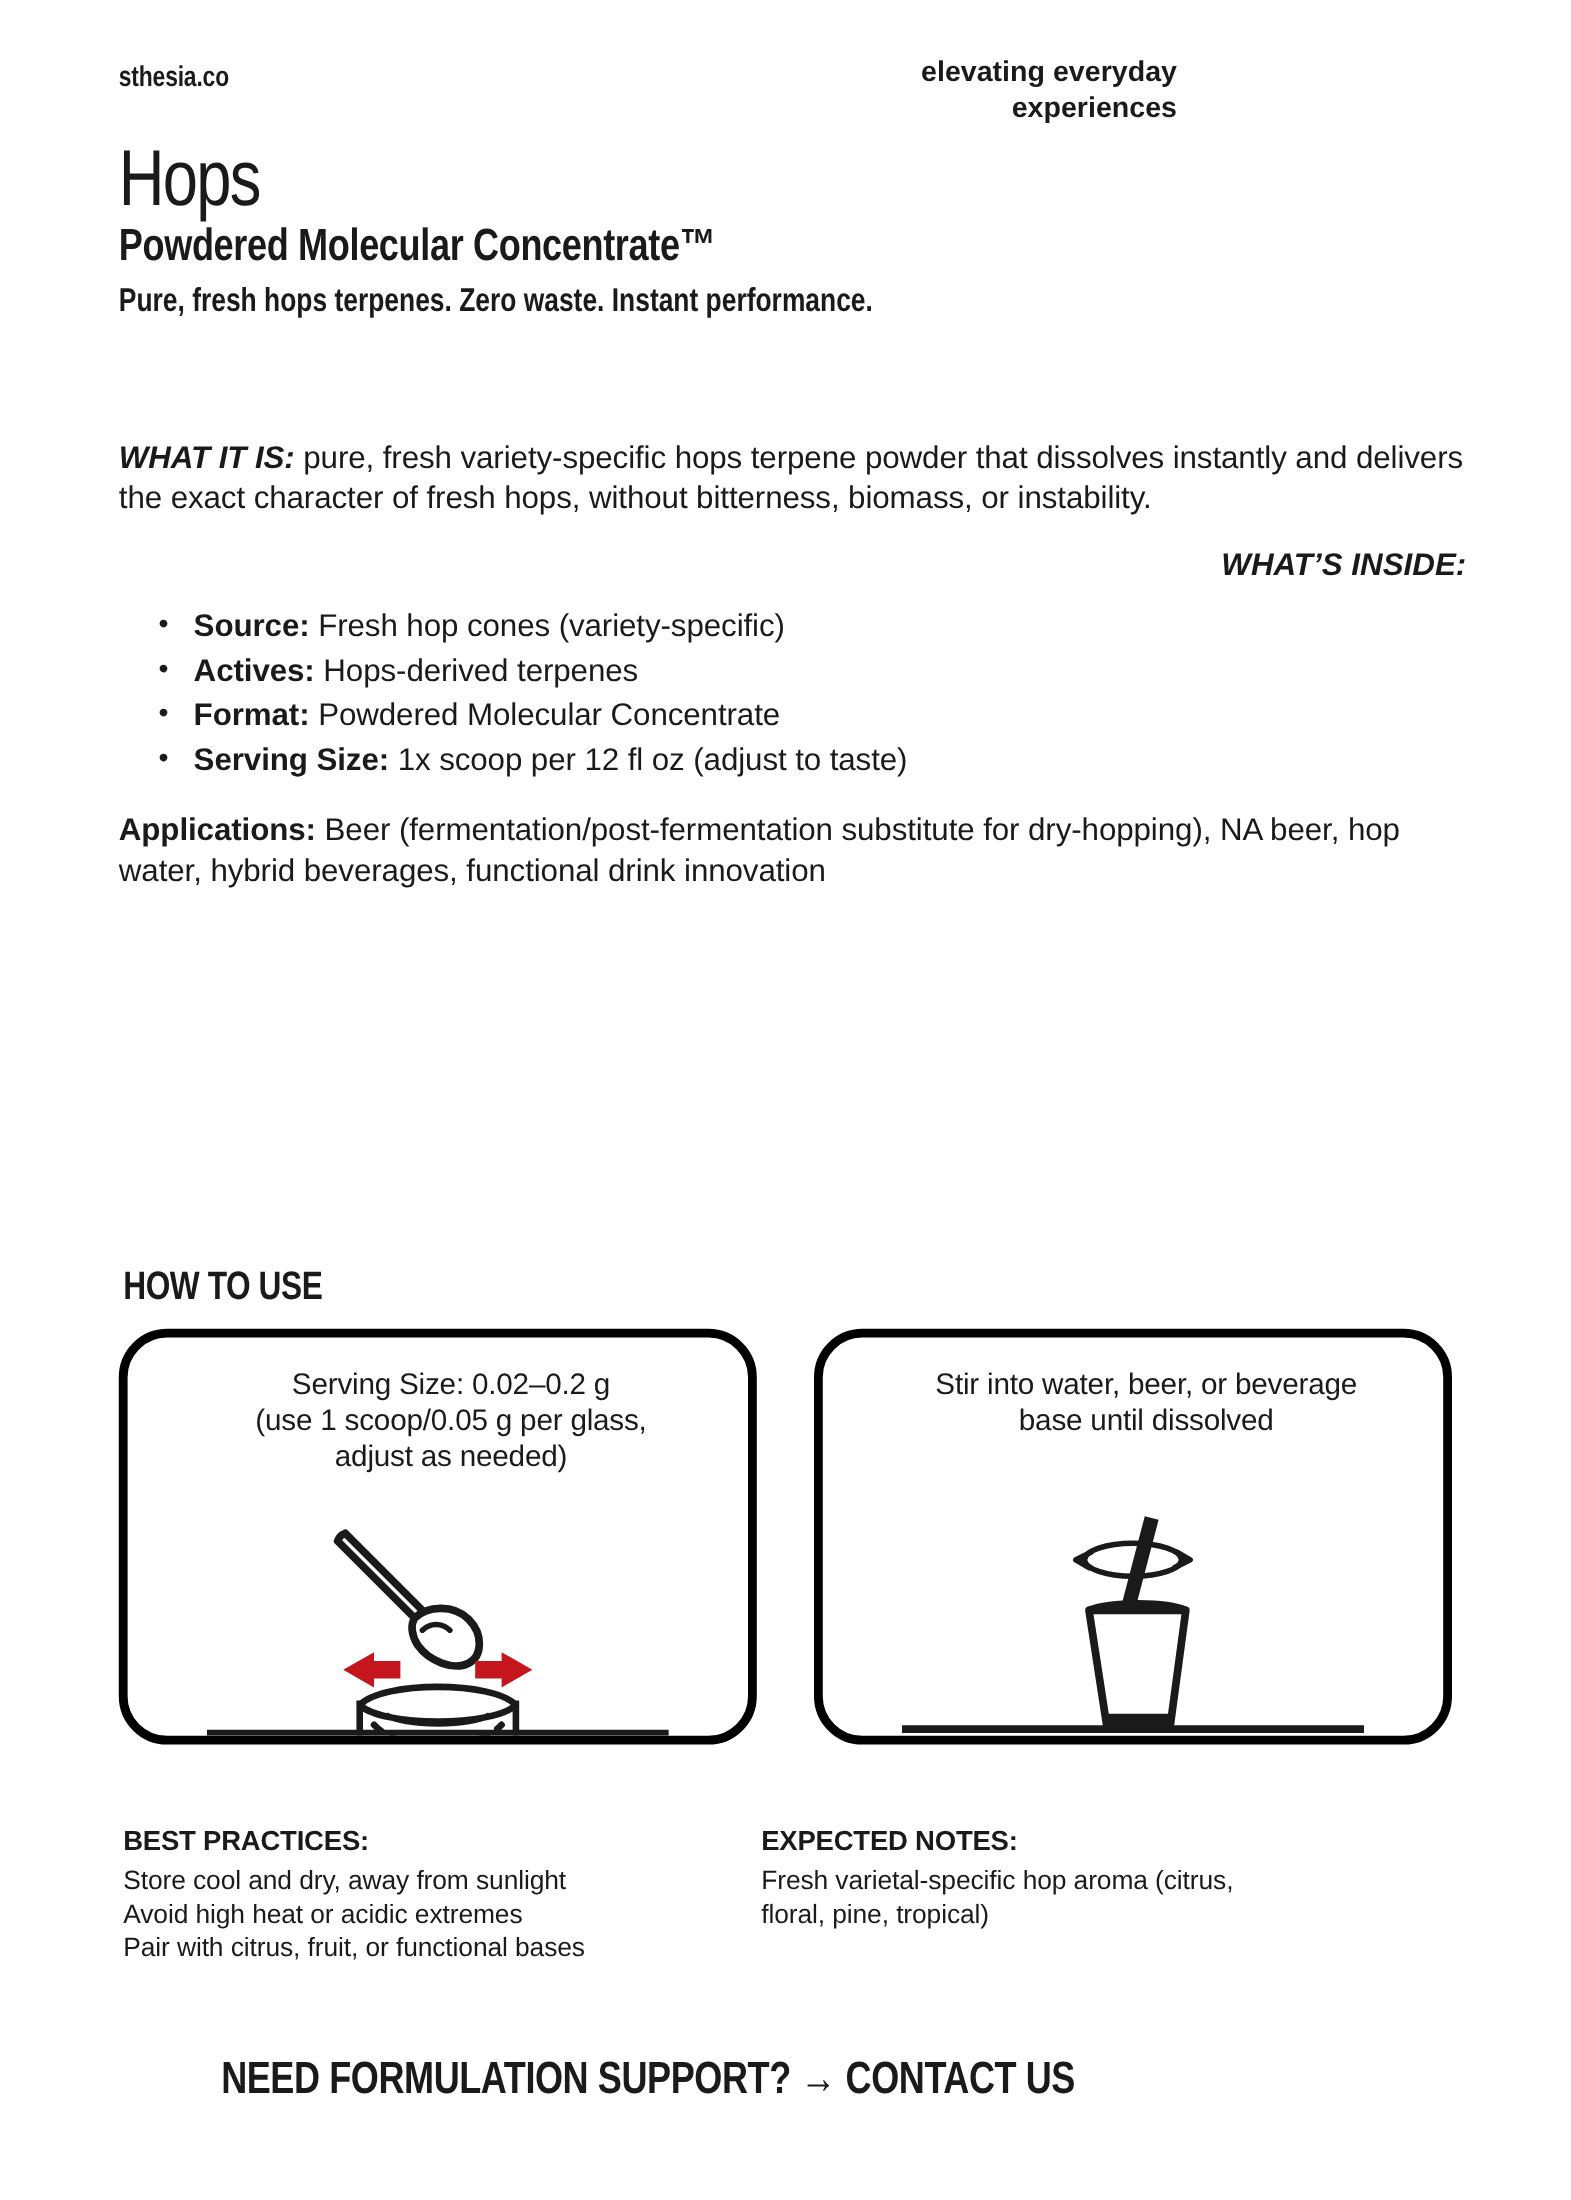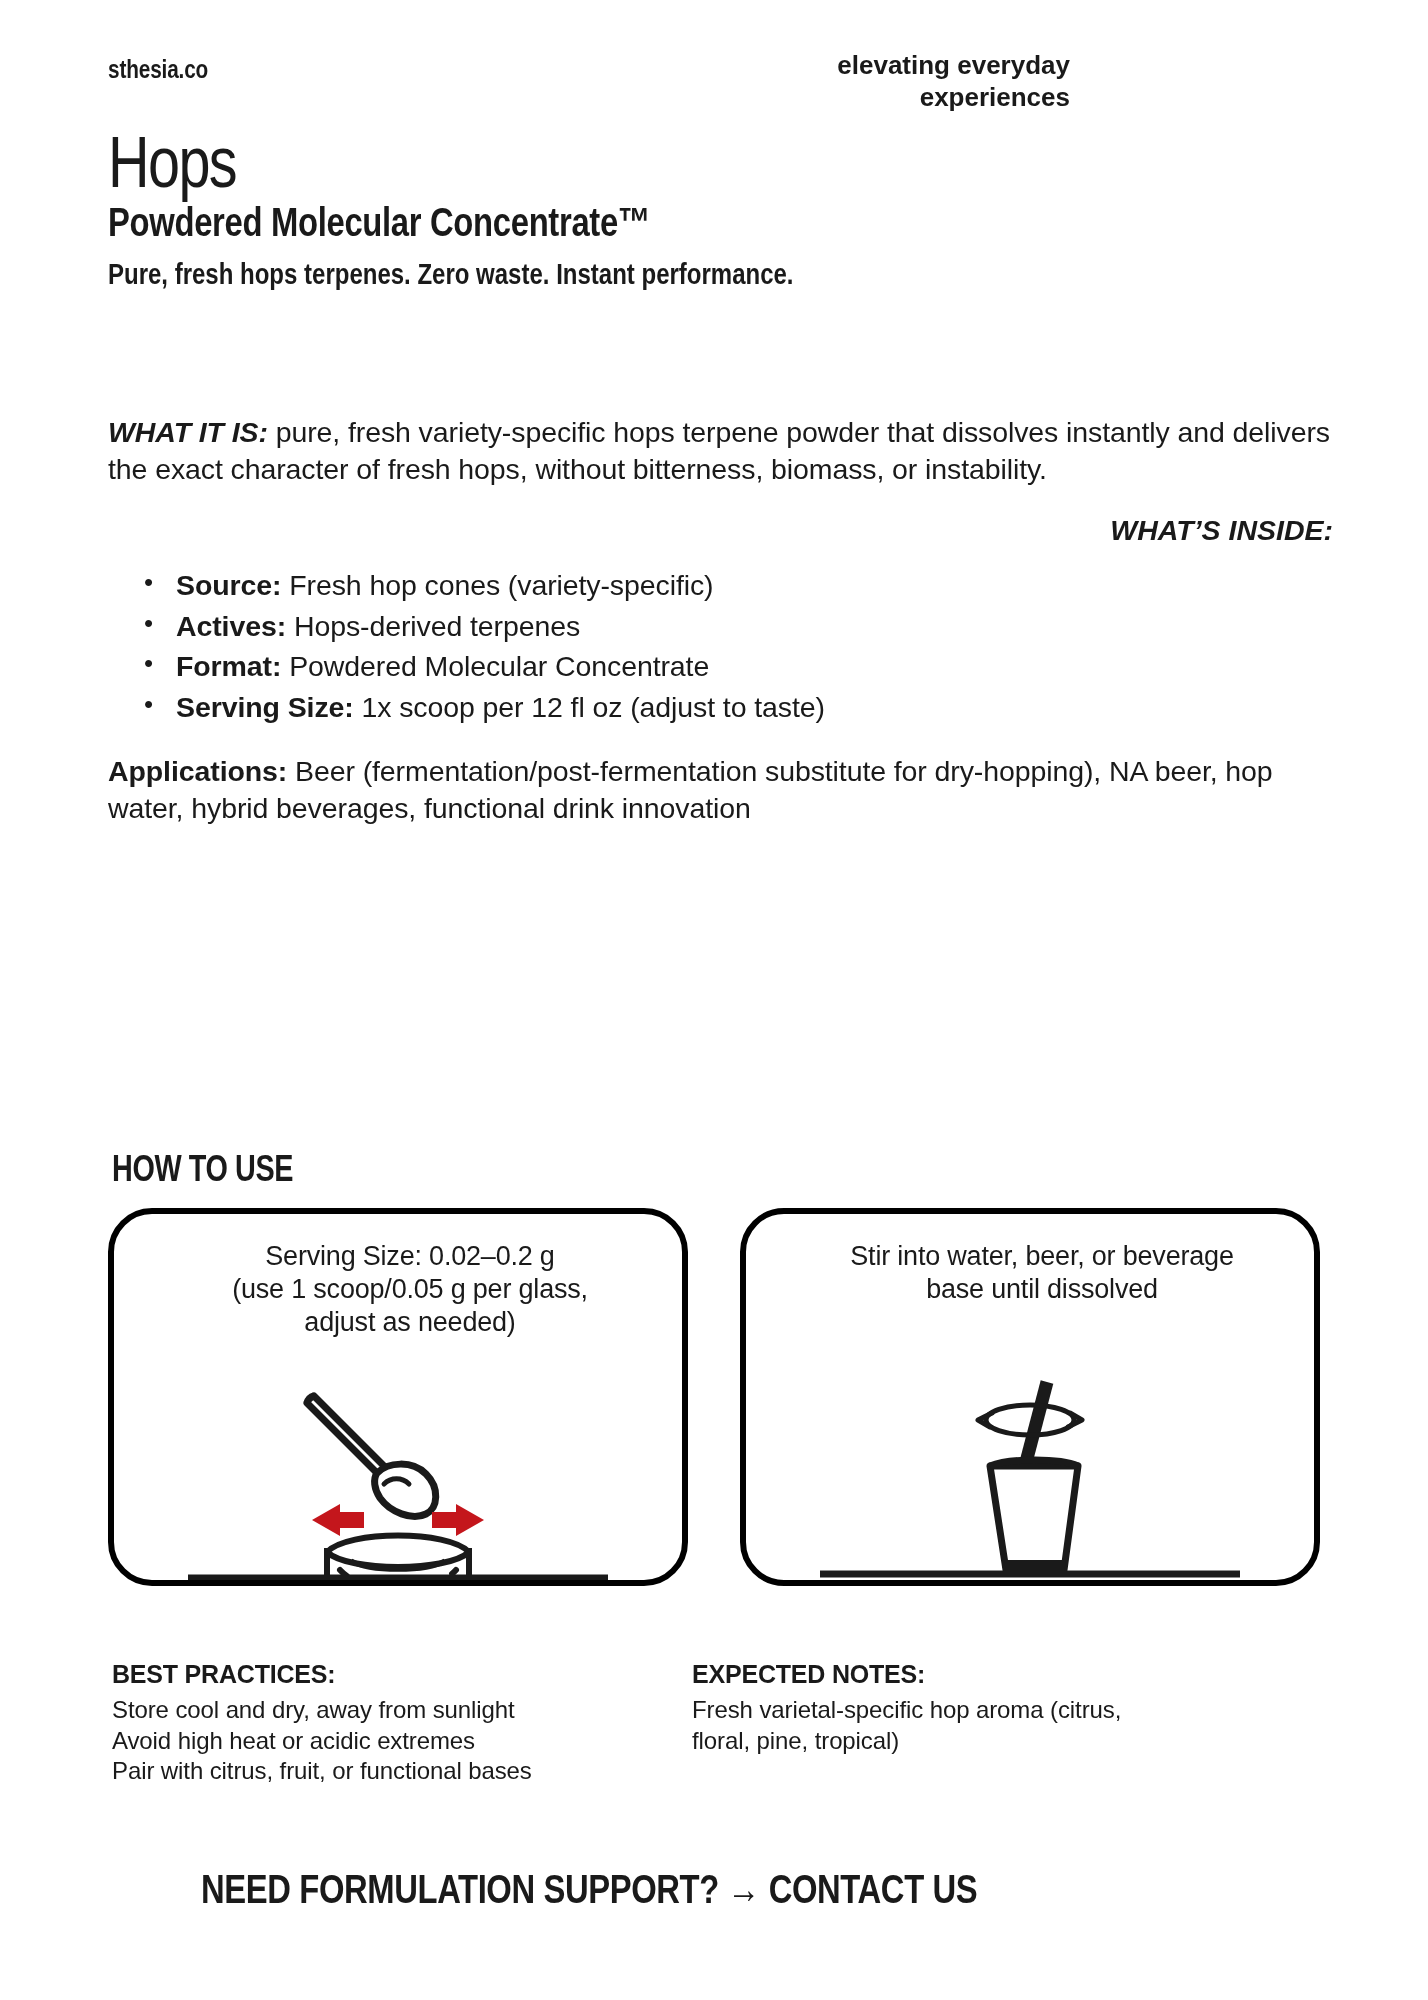--- a/index.html
+++ b/index.html
@@ -89,21 +89,21 @@
   
   .body-copy {
     position: absolute;
     top: 398px;
     left: 108px;
     width: 1225px;
   }
   .para {
     font-size: 28.5px;
     line-height: 1.30;
-    margin: 16px 0 26px 0;
+    margin: 0 0 26px 0;
     letter-spacing: -0.1px;
   }
   .para .lead-ital {
     font-style: italic;
     font-weight: bold;
   }
   .para .lead-bold {
     font-weight: bold;
   }
 
@@ -151,21 +151,21 @@
     top: 1208px;
     left: 108px;
     width: 1212px;
     display: flex;
     gap: 52px;
   }
   .panel {
     position: relative;
     width: 580px;
     height: 378px;
-    border: 6px solid #000000;
+    border: 8px solid #000000;
     border-radius: 44px;
     box-sizing: border-box;
     overflow: hidden;
     padding-left: 24px;
   }
   .panel-caption {
     margin: 26px 26px 0 26px;
     text-align: center;
     font-size: 27px;
     line-height: 1.22;

